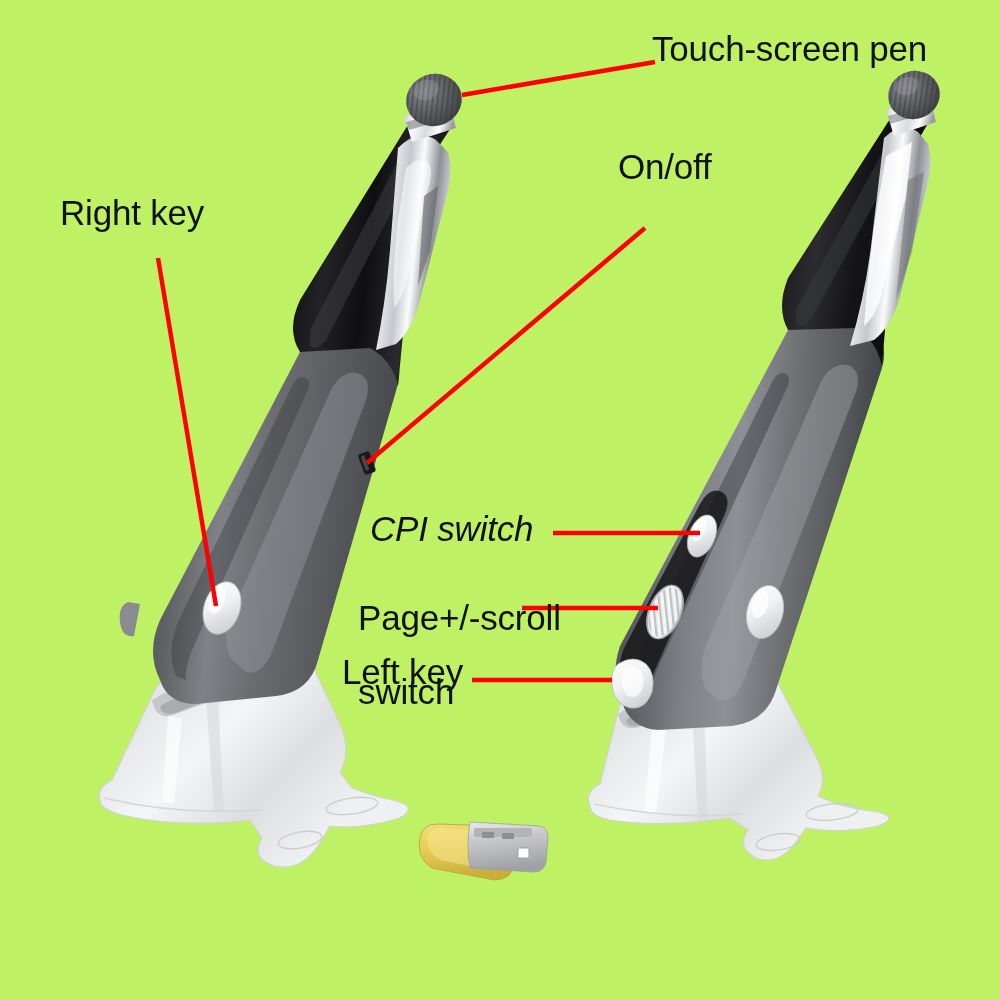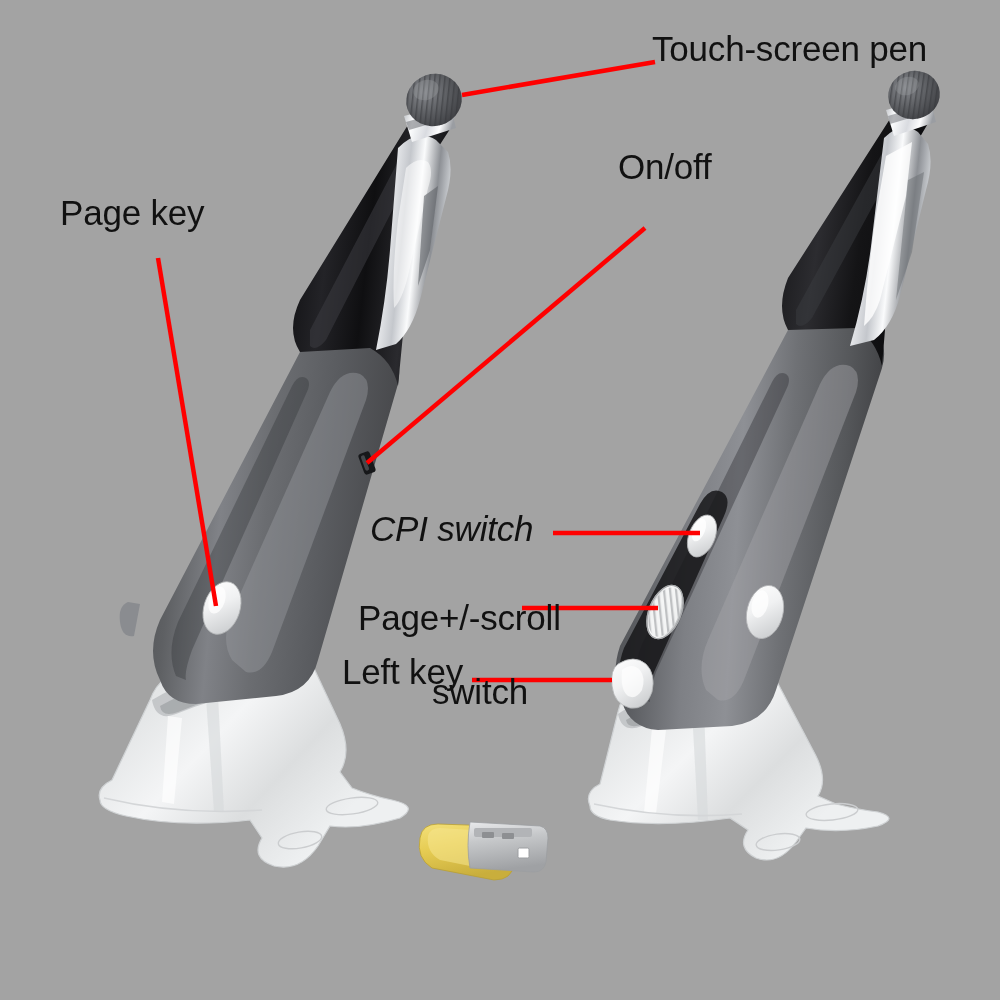--- a/index.html
+++ b/index.html
@@ -8,41 +8,41 @@
     padding: 0;
     background: #ffffff;
   }
   body {
     font-family: "Liberation Sans", sans-serif;
   }
   #stage {
     position: relative;
     width: 1000px;
     height: 1000px;
-    background: #a3a3a3;
+    background: #bef264;
     overflow: hidden;
   }
   #art {
     position: absolute;
     left: 0;
     top: 0;
     width: 1000px;
     height: 1000px;
   }
   .callout {
     position: absolute;
     color: #111111;
     font-family: "Liberation Sans", sans-serif;
     font-size: 35px;
     line-height: 1.06;
     white-space: pre;
     letter-spacing: -0.2px;
     -webkit-font-smoothing: antialiased;
   }
-  .callout.center { text-align: right; }
+  .callout.center { text-align: left; }
 
   
   #lbl-touch   { left: 652px; top: 30px; }
   #lbl-onoff   { left: 618px; top: 148px; }
   #lbl-right   { left: 60px;  top: 194px; }
   #lbl-cpi     { left: 370px; top: 510px; font-style: italic; }
   #lbl-page    { left: 320px; top: 562px; width: 208px; }
   #lbl-left    { left: 342px; top: 653px; }
 </style>
 </head>
@@ -306,21 +306,21 @@
       <line x1="553" y1="533" x2="700" y2="533"></line>
       <line x1="522" y1="608" x2="658" y2="608"></line>
       <line x1="472" y1="680" x2="612" y2="680"></line>
     </g>
   </svg>
 
   <div class="callout" id="lbl-touch">Touch-screen pen</div>
 
   <div class="callout" id="lbl-onoff">On/off</div>
 
-  <div class="callout" id="lbl-right">Page key</div>
+  <div class="callout" id="lbl-right">Right key</div>
 
   <div class="callout" id="lbl-cpi">CPI switch</div>
 
   <div class="callout center" id="lbl-page">
     <span>Page+/-scroll</span><br>
     <span>switch</span>
   </div>
 
   <div class="callout" id="lbl-left">Left key</div>
 

